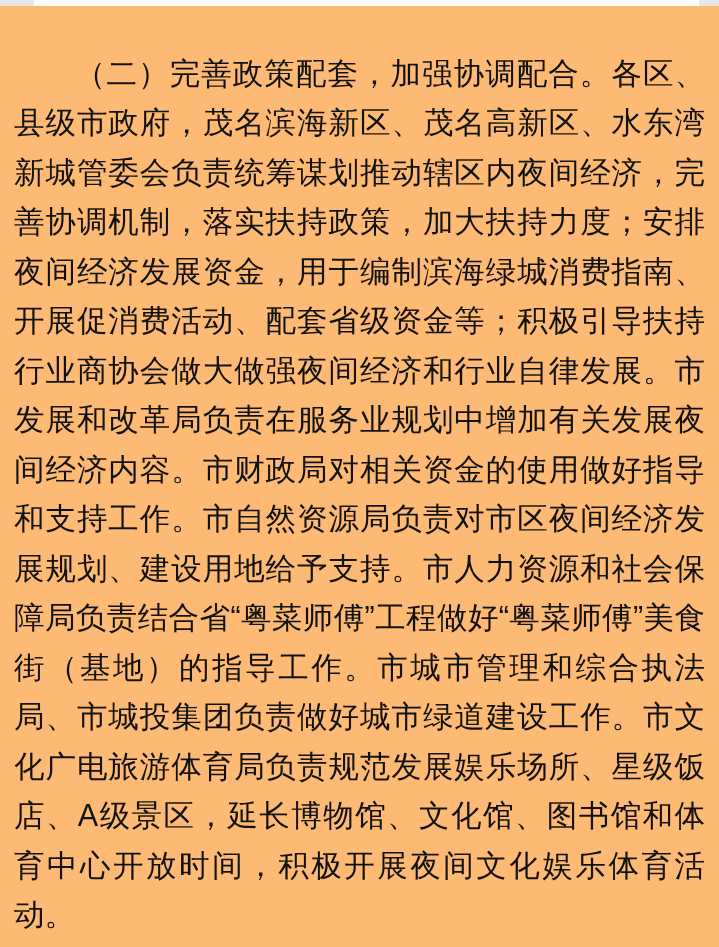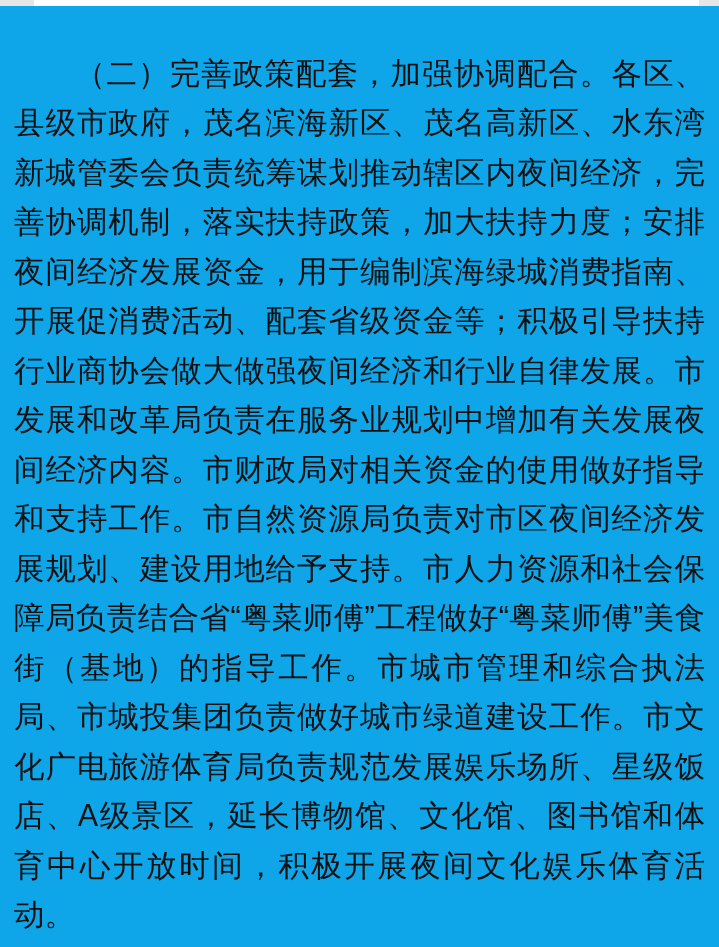--- a/index.html
+++ b/index.html
@@ -10,21 +10,21 @@
   body {
     width: 719px;
     height: 947px;
     overflow: hidden;
     font-family: "Liberation Sans", sans-serif;
   }
   .page {
     position: relative;
     width: 719px;
     height: 947px;
-    background: #0ea5e9;
+    background: #fdba74;
     box-sizing: border-box;
   }
   
   .top-strip {
     position: absolute;
     top: 0;
     left: 0;
     width: 100%;
     height: 6px;
     background: #ffffff;

